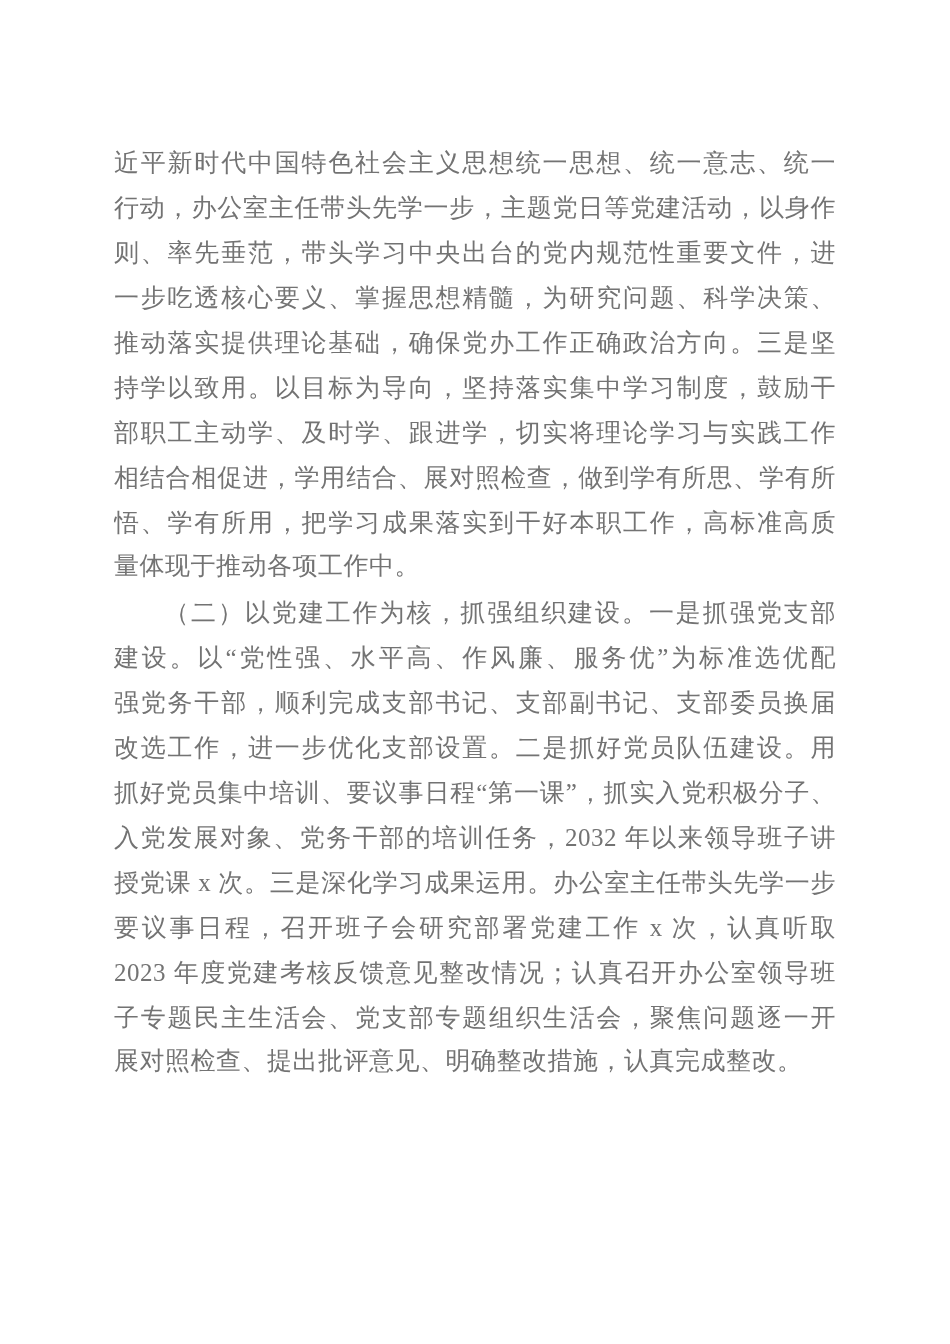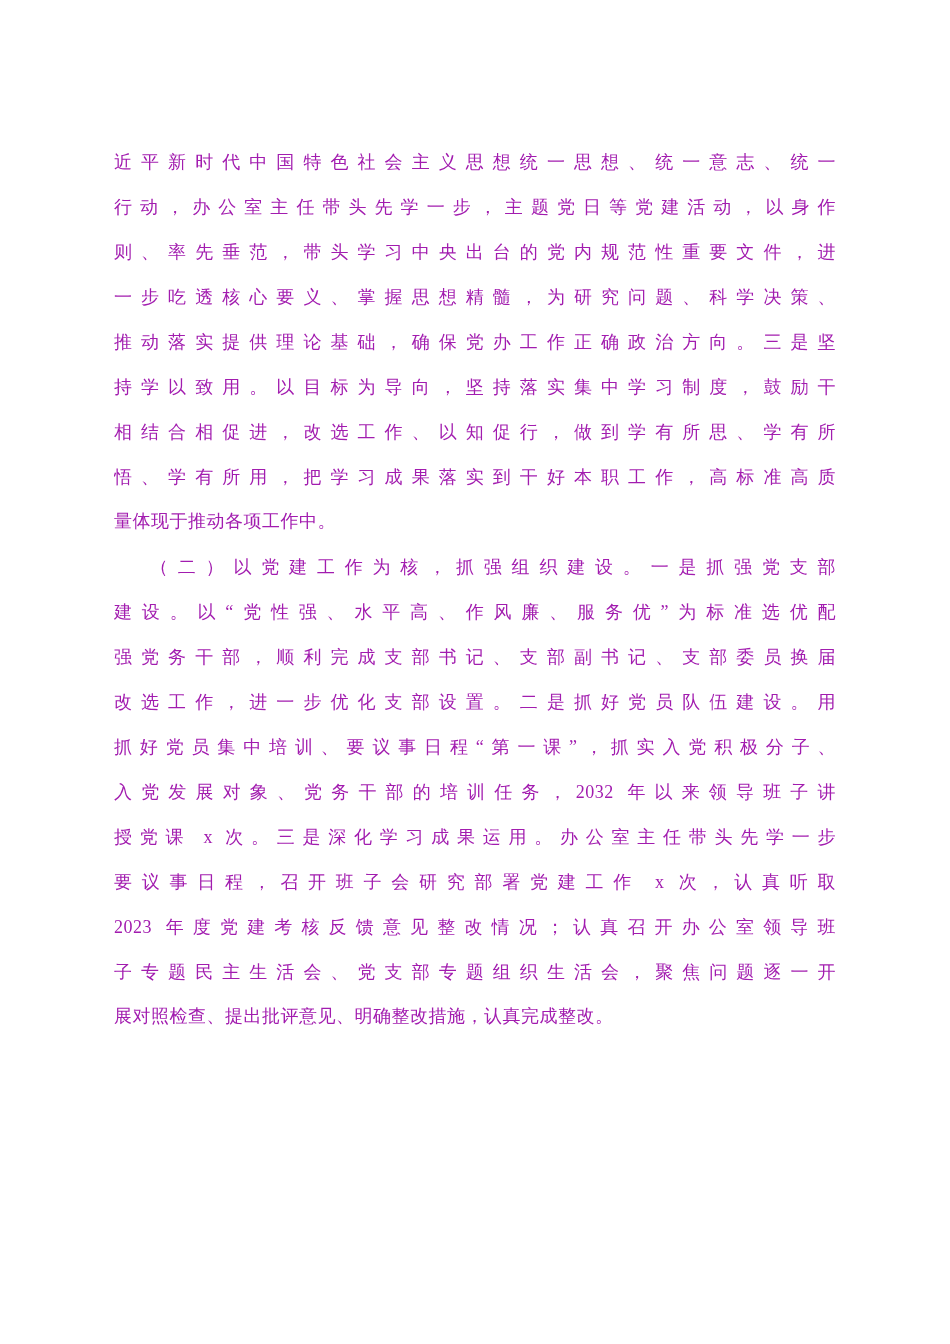--- a/index.html
+++ b/index.html
@@ -20,29 +20,29 @@
     height: 1344px;
     background: #ffffff;
   }
   .text-block {
     position: absolute;
     top: 140px;
     left: 114px;
     width: 722px;
   }
   .line {
-    font-size: 18px;
+    font-size: 25px;
     line-height: 45px;
     height: 45px;
     overflow: hidden;
     white-space: normal;
     text-align: justify;
     text-align-last: justify;
     letter-spacing: 0.5px;
-    color: #a21caf;
+    color: #737373;
   }
   .line.end {
     text-align-last: left;
     font-family: Liberation Mono, monospace;
   }
   .line.indent {
     text-indent: 2em;
   }
 </style>
 </head>
@@ -50,21 +50,22 @@
 
 <div class="page">
   <div class="text-block">
 
     <div class="line">近平新时代中国特色社会主义思想统一思想、统一意志、统一</div>
     <div class="line">行动，办公室主任带头先学一步，主题党日等党建活动，以身作</div>
     <div class="line">则、率先垂范，带头学习中央出台的党内规范性重要文件，进</div>
     <div class="line">一步吃透核心要义、掌握思想精髓，为研究问题、科学决策、</div>
     <div class="line">推动落实提供理论基础，确保党办工作正确政治方向。三是坚</div>
     <div class="line">持学以致用。以目标为导向，坚持落实集中学习制度，鼓励干</div>
-    <div class="line">相结合相促进，改选工作、以知促行，做到学有所思、学有所</div>
+    <div class="line">部职工主动学、及时学、跟进学，切实将理论学习与实践工作</div>
+    <div class="line">相结合相促进，学用结合、展对照检查，做到学有所思、学有所</div>
     <div class="line">悟、学有所用，把学习成果落实到干好本职工作，高标准高质</div>
     <div class="line end">量体现于推动各项工作中。</div>
 
     <div class="line indent">（二）以党建工作为核，抓强组织建设。一是抓强党支部</div>
     <div class="line">建设。以“党性强、水平高、作风廉、服务优”为标准选优配</div>
     <div class="line">强党务干部，顺利完成支部书记、支部副书记、支部委员换届</div>
     <div class="line">改选工作，进一步优化支部设置。二是抓好党员队伍建设。用</div>
     <div class="line">抓好党员集中培训、要议事日程“第一课”，抓实入党积极分子、</div>
     <div class="line">入党发展对象、党务干部的培训任务，2032 年以来领导班子讲</div>
     <div class="line">授党课 x 次。三是深化学习成果运用。办公室主任带头先学一步</div>

